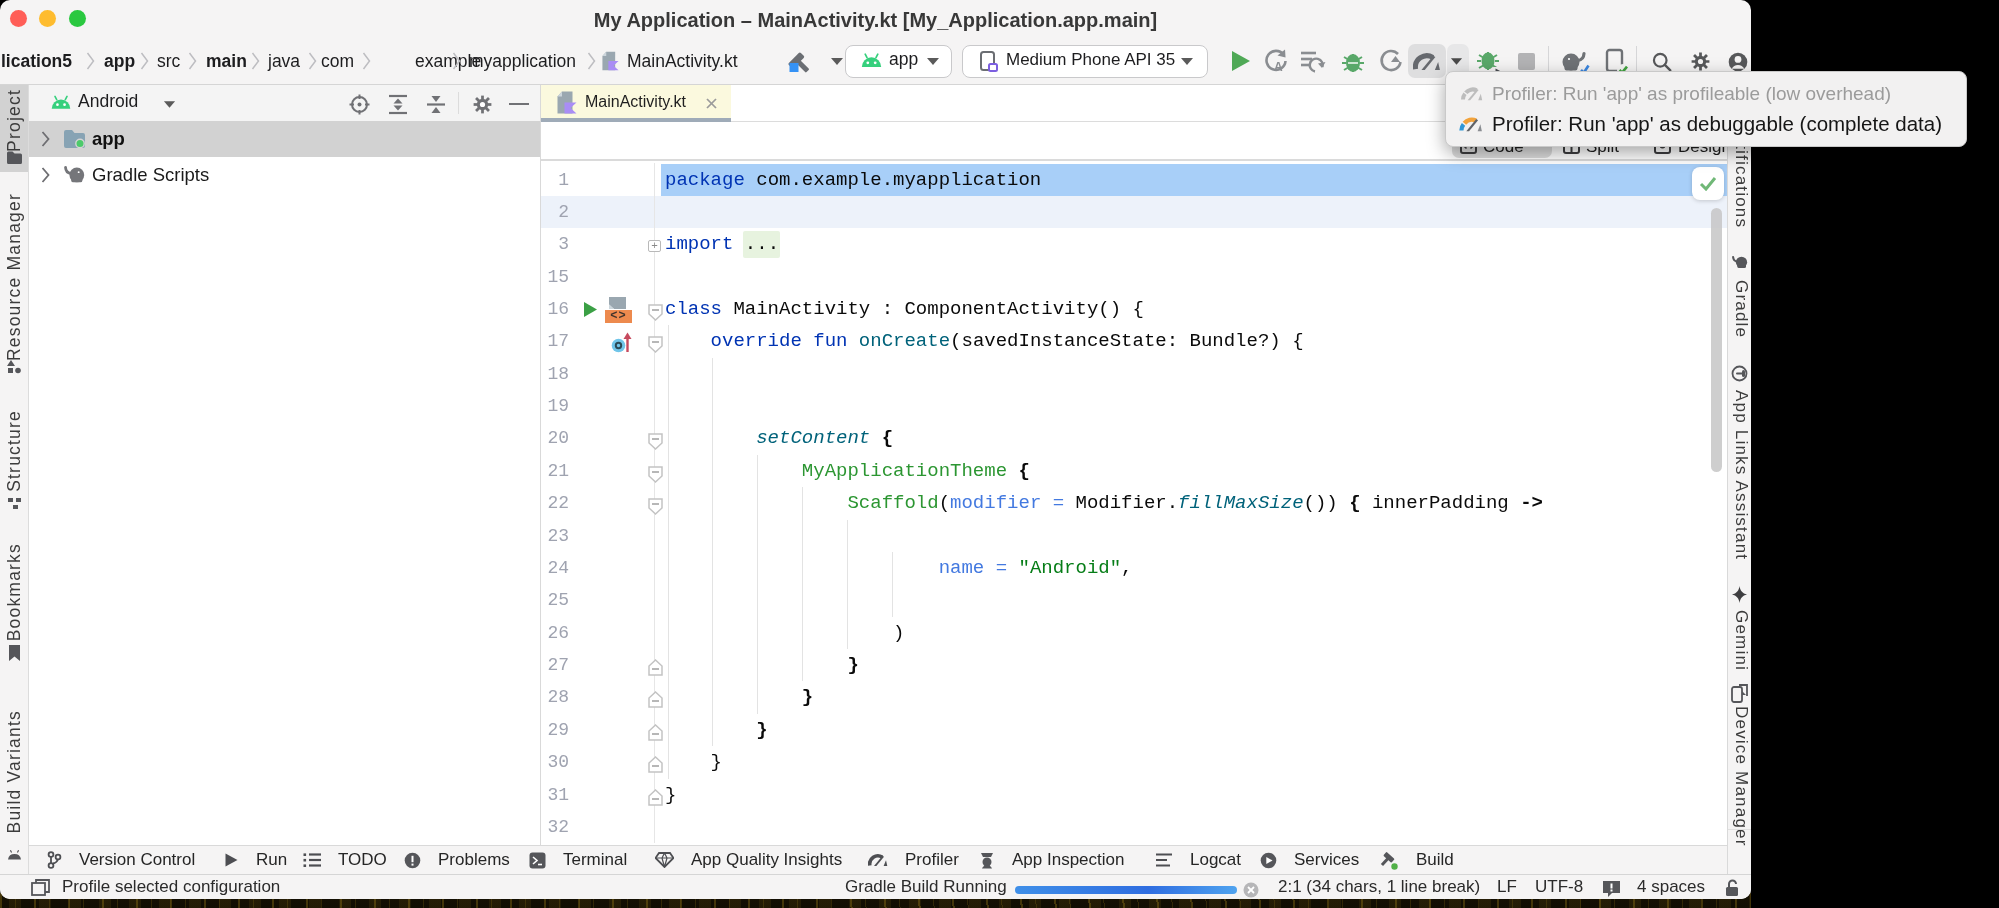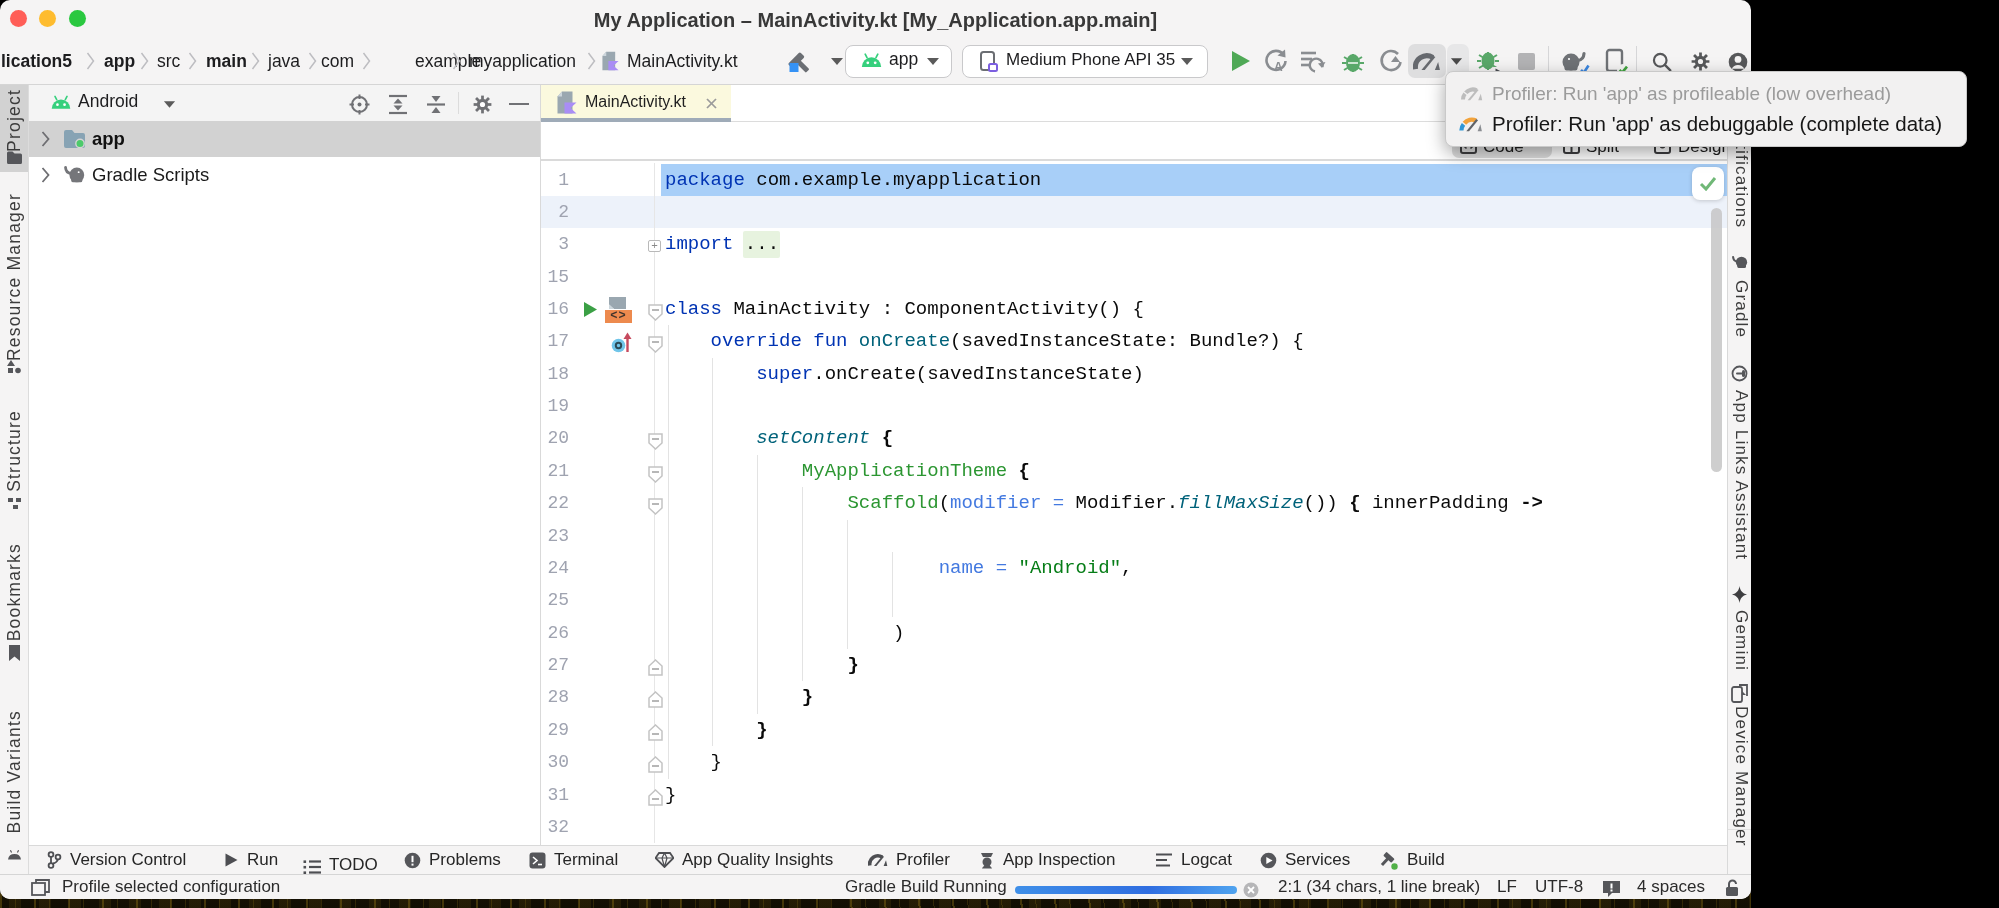--- a/index.html
+++ b/index.html
@@ -17,21 +17,21 @@
 .code{position:absolute;left:665px;font:19px/32px "Liberation Mono",monospace;white-space:pre;color:#0a0a0a;}
 .ln{position:absolute;left:505px;width:64px;text-align:right;font:18px/32px "Liberation Mono",monospace;color:#9fa3b0;}
 .k{color:#0033b3;}
 .t{color:#00627a;}
 .ti{color:#00627a;font-style:italic;}
 .g{color:#2c9632;}
 .p{color:#4379e0;}
 .s{color:#067d17;}
 .bb{font-weight:bold;}
 .crumb{position:absolute;top:48px;height:26px;line-height:26px;font-size:17.5px;color:#1d1d1f;}
-.bi{position:absolute;top:845px;height:30px;display:flex;align-items:center;gap:8px;font-size:17px;color:#262626;}
+.bi{position:absolute;top:845px;height:30px;display:flex;align-items:center;gap:17px;font-size:17px;color:#262626;}
 .sti{position:absolute;top:875px;height:24px;display:flex;align-items:center;font-size:17px;color:#2b2b2b;}
 .fold{position:absolute;left:648px;width:13px;background:#fff;border:1px solid #b9b9b9;border-radius:2px;}
 .guide{position:absolute;width:1px;background:#e3e3e3;}
 </style></head><body>
 <div id="wall"></div>
 <div id="win">
 
 <div class="a" style="left:10px;top:10px;width:17px;height:17px;border-radius:50%;background:#ff5e57;"></div>
 <div class="a" style="left:39px;top:10px;width:17px;height:17px;border-radius:50%;background:#febc2f;"></div>
 <div class="a" style="left:69px;top:10px;width:17px;height:17px;border-radius:50%;background:#2ac840;"></div>
@@ -361,21 +361,20 @@
     <div class="guide" style="left:668px;top:325px;height:454px;"></div>
     <div class="guide" style="left:712px;top:358px;height:388px;"></div>
     <div class="guide" style="left:757px;top:455px;height:259px;"></div>
     <div class="guide" style="left:802px;top:487px;height:194px;"></div>
     <div class="guide" style="left:847px;top:520px;height:129px;"></div>
     <div class="guide" style="left:892px;top:552px;height:65px;"></div>
     <div class="code" style="top:164px;"><span class="k">package</span> com.example.myapplication</div>
     <div class="code" style="top:228px;"><span class="k">import</span> ...</div>
     <div class="code" style="top:293px;"><span class="k">class</span> MainActivity : ComponentActivity() {</div>
     <div class="code" style="top:325px;">    <span class="k">override</span> <span class="k">fun</span> <span class="t">onCreate</span>(savedInstanceState: Bundle?) {</div>
-    <div class="code" style="top:358px;">        <span class="k">super</span>.onCreate(savedInstanceState)</div>
     <div class="code" style="top:422px;">        <span class="ti">setContent</span> <span class="bb">{</span></div>
     <div class="code" style="top:455px;">            <span class="g">MyApplicationTheme</span> <span class="bb">{</span></div>
     <div class="code" style="top:487px;">                <span class="g">Scaffold</span>(<span class="p">modifier = </span>Modifier.<span class="ti">fillMaxSize</span>()) <span class="bb">{</span> innerPadding <span class="bb">-&gt;</span></div>
     <div class="code" style="top:552px;">                        <span class="p">name = </span><span class="s">"Android"</span>,</div>
     <div class="code" style="top:617px;">                    )</div>
     <div class="code" style="top:649px;">                <span class="bb">}</span></div>
     <div class="code" style="top:681px;">            <span class="bb">}</span></div>
     <div class="code" style="top:714px;">        <span class="bb">}</span></div>
     <div class="code" style="top:746px;">    }</div>
     <div class="code" style="top:779px;">}</div>
@@ -477,21 +476,21 @@
         <path d="M5 6 v6 M12 8.5 a7 7 0 0 1 -5 4" fill="none" stroke="#4d4e52" stroke-width="1.8"></path>
       </svg>
       <span>Version Control</span>
     </div>
     <div class="bi" style="left:224px;">
       <svg width="15" height="16" viewBox="0 0 15 16">
         <path d="M1.5 1.5 L13.5 8 L1.5 14.5 z" fill="#4d4e52"></path>
       </svg>
       <span>Run</span>
     </div>
-    <div class="bi" style="left:303px;align-items:flex-end;">
+    <div class="bi" style="left:303px;">
       <svg width="18" height="16" viewBox="0 0 18 16">
         <g stroke="#4d4e52" stroke-width="2.2">
           <line x1="6" y1="2.5" x2="18" y2="2.5"></line>
           <line x1="6" y1="8" x2="18" y2="8"></line>
           <line x1="6" y1="13.5" x2="18" y2="13.5"></line>
         </g>
         <g fill="#4d4e52">
           <rect x="0.5" y="1.4" width="2.6" height="2.6"></rect>
           <rect x="0.5" y="6.9" width="2.6" height="2.6"></rect>
           <rect x="0.5" y="12.4" width="2.6" height="2.6"></rect>

